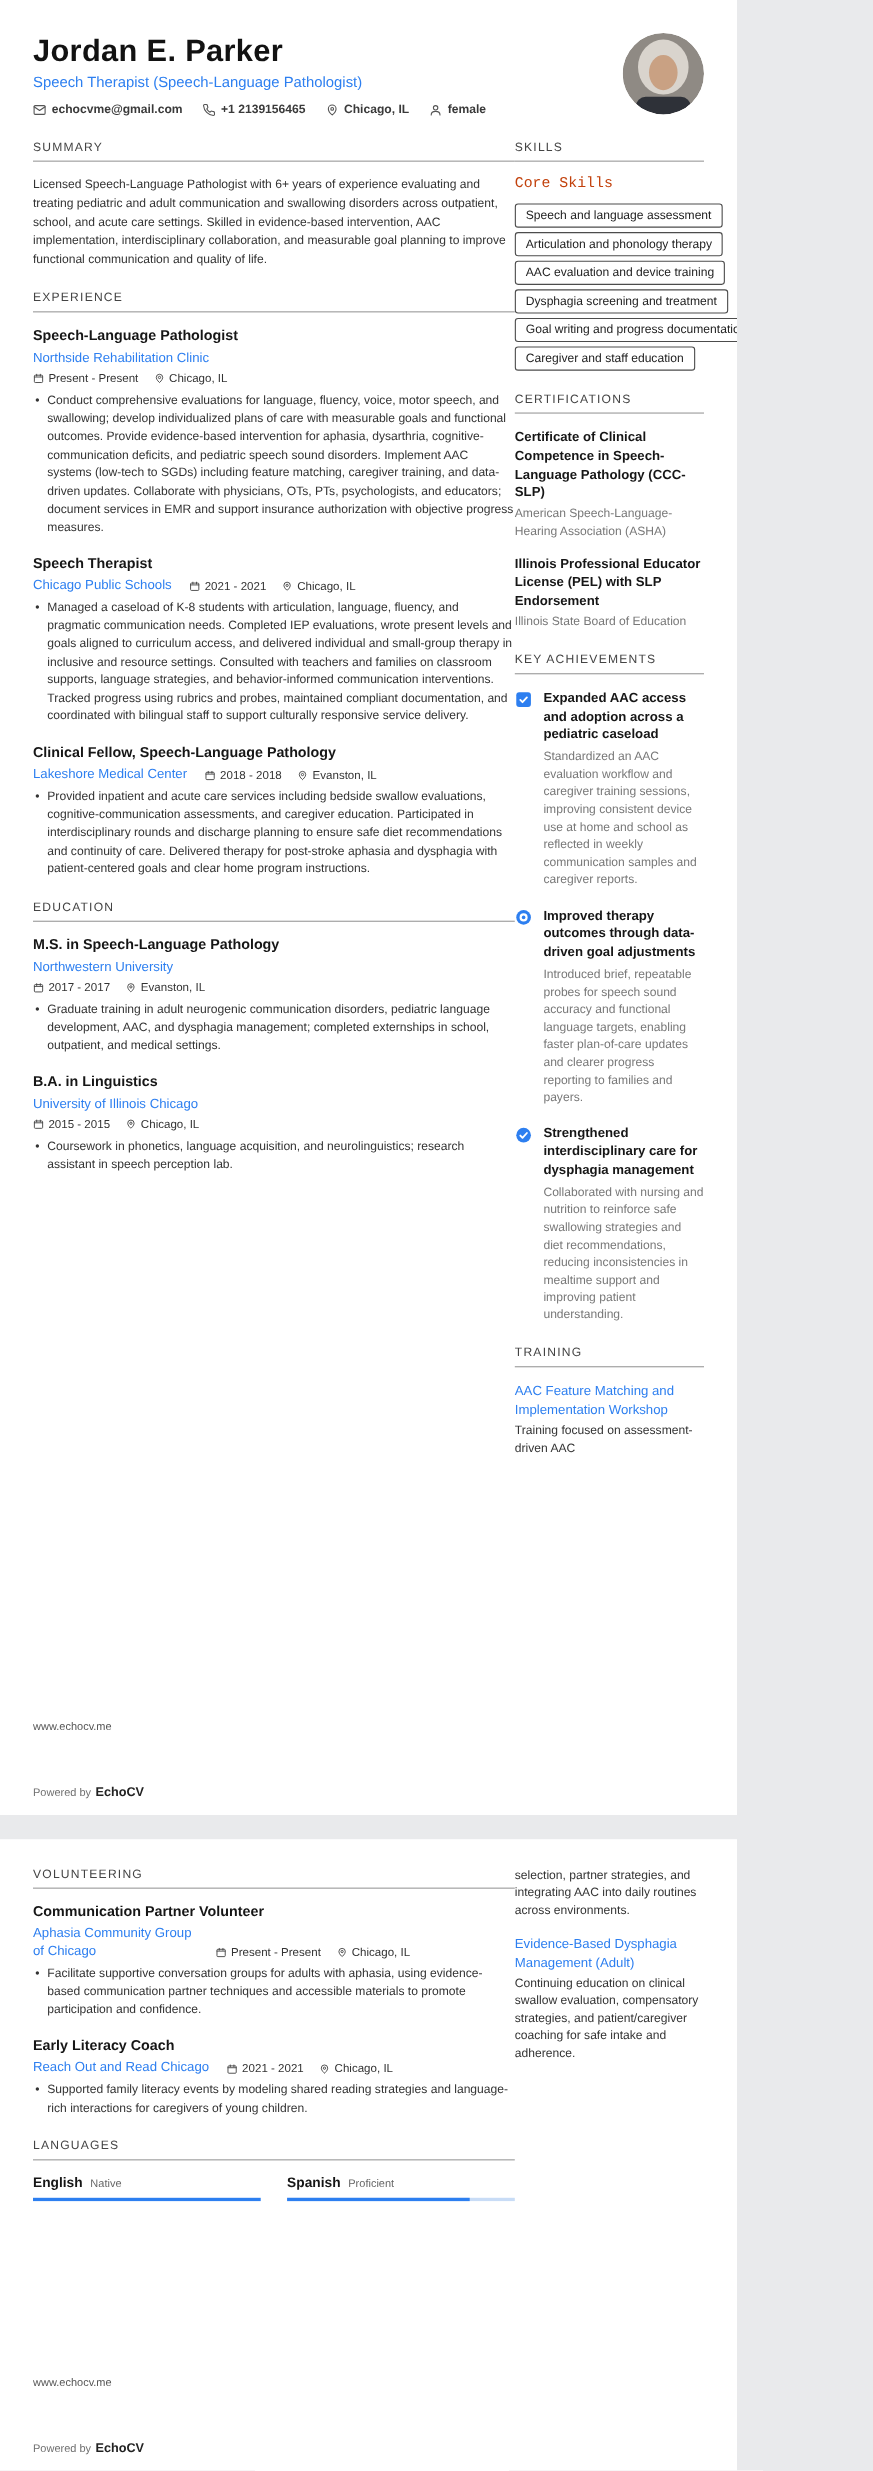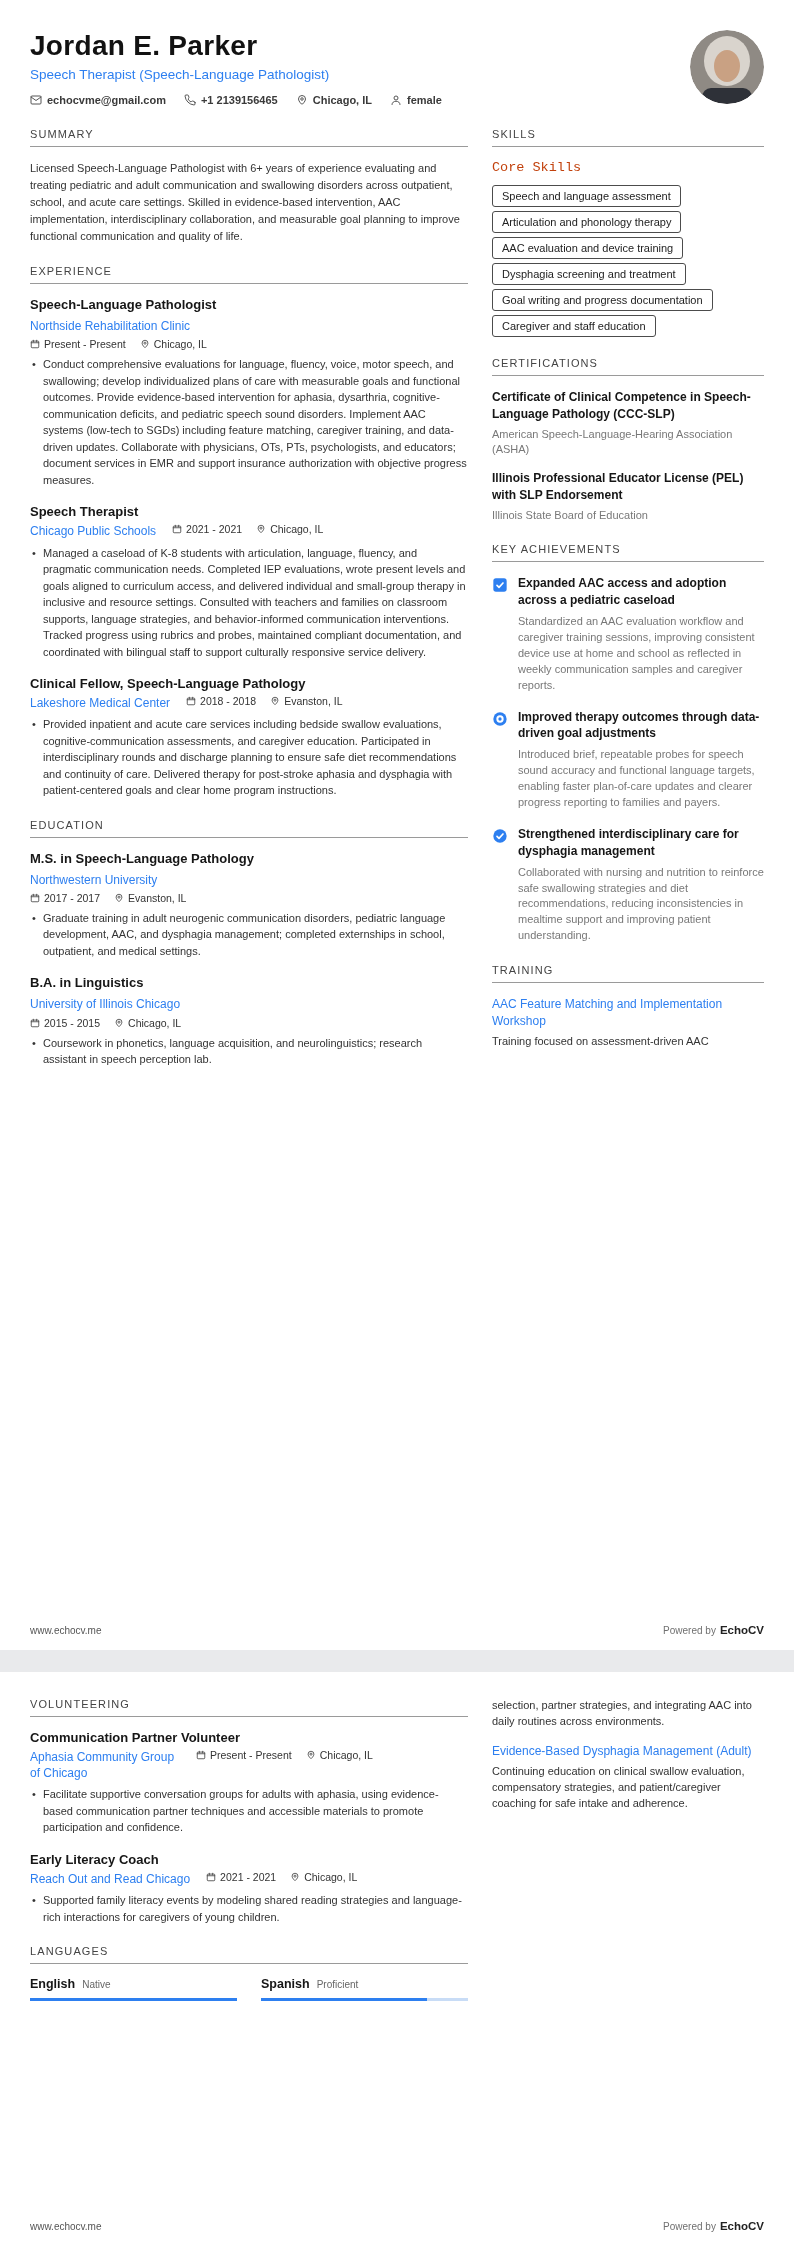--- a/index.html
+++ b/index.html
@@ -1,38 +1,38 @@
 <!DOCTYPE html>
 <html style="--accent: #2d7ff0; --bar-track: #c8dcf6;"><head>
 <meta charset="utf-8">
 <style>
   :root { --accent:#2d7ff0; --bar-track:#c8dcf6; }
   * { box-sizing:border-box; margin:0; padding:0; }
   body { width:794px; margin:0; background:#e9eaec; font-family:"Liberation Sans", sans-serif; color:#2f2f2f; }
-  .page { width:794px; background:#fff; position:relative; overflow:hidden; }
+  .page { width:670px; background:#fff; position:relative; overflow:hidden; }
   .page1 { height:1650px; padding:30px 30px 40px; margin-bottom:22px; }
   .page2 { height:574px; padding:26px 30px 40px; }
   .header { display:flex; justify-content:space-between; align-items:flex-start; margin-bottom:22px; }
   .name { font-size:28px; font-weight:bold; color:#121212; letter-spacing:.3px; }
   .job-title { color:var(--accent); font-size:13.5px; margin-top:5px; }
   .contacts { display:flex; gap:18px; margin-top:12px; font-size:11px; color:#3a3a3a; align-items:center; flex-wrap:wrap; }
   .contact { display:inline-flex; gap:5px; align-items:center;font-weight:bold; }
   .icon { width:12px; height:12px; color:#555; flex:none; }
   .avatar { width:74px; height:74px; border-radius:50%; overflow:hidden; flex:none; }
   .avatar svg { display:block; width:100%; height:100%; }
-  .columns { display:flex; gap:24px; align-items:flex-start; }
+  .columns { display:flex; align-items:flex-start; }
   .col-left { width:438px; flex:none; }
   .col-right { flex:1; min-width:0; }
   .section { margin-bottom:20px; }
   .sec-head { font-size:11px; letter-spacing:1.1px; color:#444; padding-bottom:6px; border-bottom:1px solid #9a9a9a; margin-bottom:13px; font-weight:normal; }
   .para { font-size:11px; line-height:1.55; color:#333; }
   .entry { margin-bottom:16px; }
   .entry-title { font-size:13px; font-weight:bold; color:#161616; margin-bottom:4px; }
   .company-line { margin-bottom:4px; }
-  .entry-row { display:flex; gap:16px; flex-wrap:wrap; align-items:flex-start; margin-bottom:5px; }
+  .entry-row { display:flex; gap:16px; flex-wrap:wrap; align-items:flex-end; margin-bottom:5px; }
   .company { color:var(--accent); font-size:12px; text-decoration:none; line-height:1.35; display:inline-block; }
   .company.narrow { max-width:150px; }
   .meta { display:flex; gap:14px; align-items:center; font-size:10.5px; color:#333; margin-bottom:6px; flex-wrap:wrap; }
   .meta.m0 { margin-bottom:0; }
   .meta .icon { width:10px; height:10px; color:#444; }
   .meta-item { display:inline-flex; gap:4px; align-items:center; white-space:nowrap; }
   ul.bullets { list-style:none; margin-top:2px; }
   ul.bullets li { font-size:11px; line-height:1.5; color:#333; padding-left:13px; position:relative; }
   ul.bullets li::before { content:"•"; position:absolute; left:2px; }
   .sub-head { font-size:13.5px; color:#c2410c; margin-bottom:10px; font-weight:normal;font-family:Liberation Mono, monospace; }
@@ -47,21 +47,21 @@
   .train { margin-bottom:13px; }
   .train-title { display:block; font-size:12px; color:var(--accent); line-height:1.4; margin-bottom:4px; text-decoration:none; }
   .train-text { font-size:11px; color:#333; line-height:1.45; }
   .langs { display:flex; gap:24px; }
   .lang { width:207px; }
   .lang-head { display:flex; align-items:baseline; gap:7px; }
   .lang-name { font-size:12.5px; font-weight:bold; color:#161616; }
   .lang-level { font-size:10px; color:#666; }
   .bar { height:3px; background:var(--bar-track); margin-top:7px; }
   .bar-fill { height:100%; background:var(--accent); }
-  .footer { position:absolute; left:30px; right:30px; bottom:14px; display:flex; justify-content:space-between; align-items:baseline; font-size:10px; color:#555; }
+  .footer { position:absolute; left:30px; right:30px; bottom:14px; display:flex; justify-content:space-between; align-items:baseline; font-size:10px; color:#555;flex-direction:column; }
   .site-link { color:#555; text-decoration:none; }
   .powered { display:flex; gap:4px; align-items:baseline; color:#707070; cursor:pointer;margin-top:48px; }
   .brand { color:#222; font-weight:bold; font-size:11.5px; }
 </style>
 </head>
 <body>
 
 <svg width="0" height="0" style="position:absolute" aria-hidden="true">
   <defs>
     <symbol id="i-mail" viewBox="0 0 24 24">

